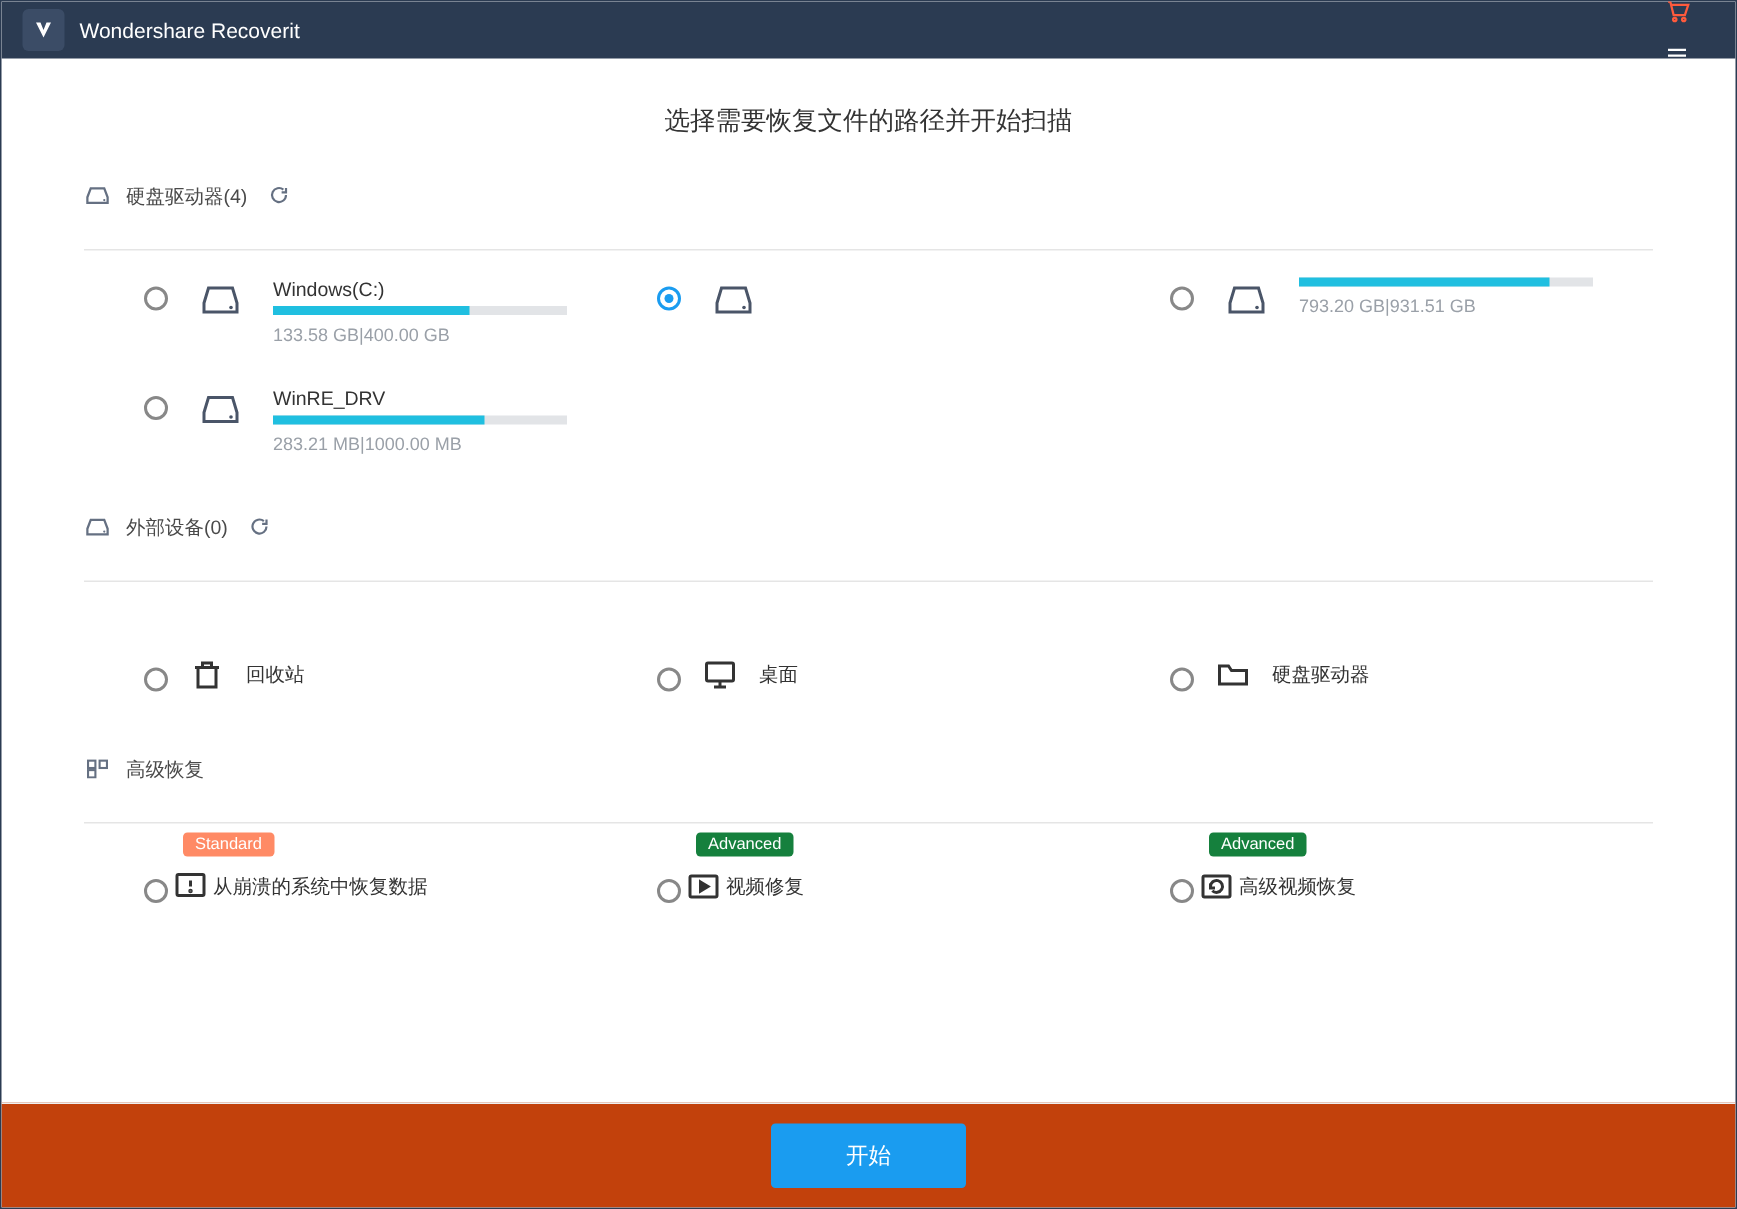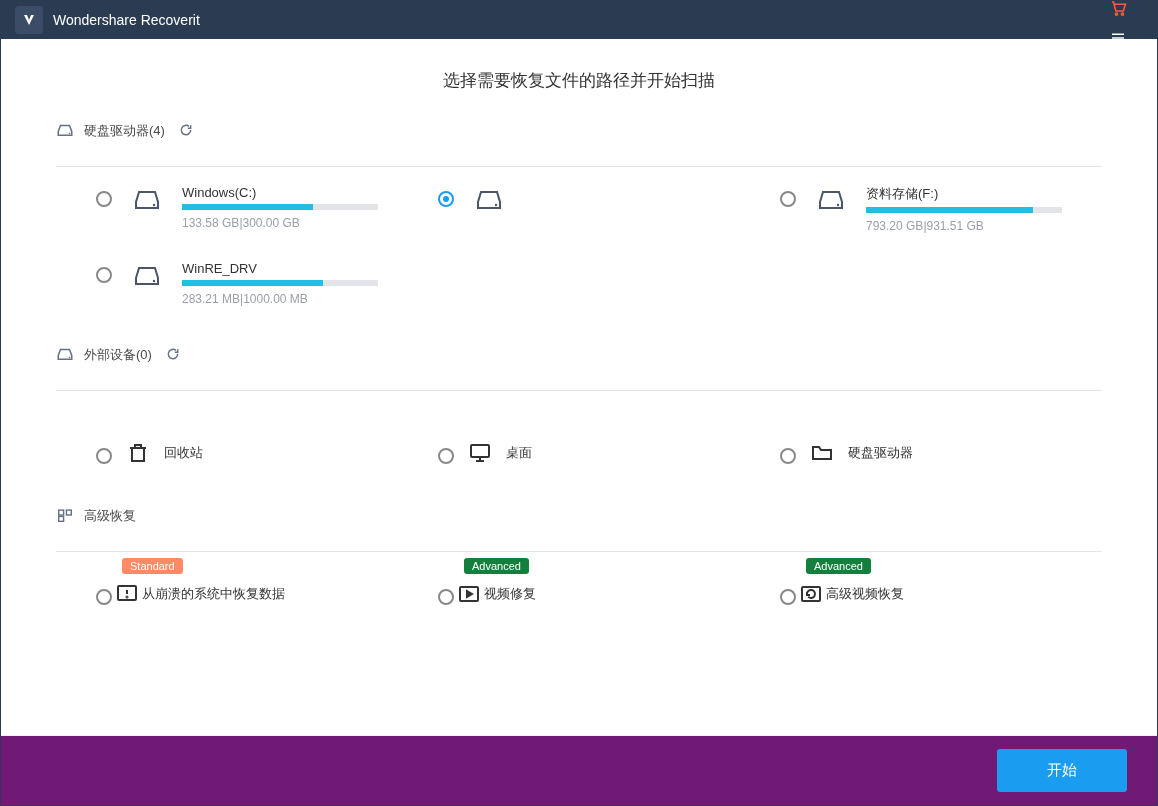--- a/index.html
+++ b/index.html
@@ -85,22 +85,22 @@
   .badge{
     position:absolute;top:-22px;left:26px;
     font-size:11px;padding:2px 8px;border-radius:3px;color:#fff;
   }
   .badge.std{background:#ff8a65;}
   .badge.adv{background:#15803d;}
   .adv-item{position:relative;display:flex;align-items:center;gap:1px;cursor:pointer;padding-top:0;}
   
   .footer{
     position:absolute;left:0;right:0;bottom:0;height:70px;
-    border-top:1px solid #eef0f2;display:flex;align-items:center;justify-content:flex-end;
-    padding:0 30px;background:#701a75;
+    border-top:1px solid #eef0f2;display:flex;align-items:center;justify-content:center;
+    padding:0 30px;background:#c2410c;
   }
   .start-btn{
     background:#1a9cf0;color:#fff;font-size:15px;border:none;border-radius:3px;
     padding:12px 50px;cursor:pointer;
   }
 </style>
 </head>
 <body>
 
 <div class="titlebar">
@@ -159,42 +159,41 @@
       <svg width="28" height="22" viewBox="0 0 28 22">
             <path d="M3 13 L6 3 H22 L25 13 V19 H3 Z" fill="none" stroke="currentColor" stroke-width="2"></path>
             <circle cx="21" cy="16" r="1.2" fill="currentColor"></circle>
           </svg>
     </div>
     <div class="dev-body">
       <div class="dev-label">Windows(C:)</div>
       <div class="bar">
             <div class="bar-fill" style="width:67%"></div>
           </div>
-      <div class="dev-size">133.58 GB|300.00 GB</div>
+      <div class="dev-size">133.58 GB|400.00 GB</div>
     </div>
       </div>
       <div class="item">
     <div class="radio selected"></div>
     <div class="dev-icon">
       <svg width="28" height="22" viewBox="0 0 28 22">
             <path d="M3 13 L6 3 H22 L25 13 V19 H3 Z" fill="none" stroke="currentColor" stroke-width="2"></path>
             <circle cx="21" cy="16" r="1.2" fill="currentColor"></circle>
           </svg>
     </div>
       </div>
       <div class="item">
     <div class="radio "></div>
     <div class="dev-icon">
       <svg width="28" height="22" viewBox="0 0 28 22">
             <path d="M3 13 L6 3 H22 L25 13 V19 H3 Z" fill="none" stroke="currentColor" stroke-width="2"></path>
             <circle cx="21" cy="16" r="1.2" fill="currentColor"></circle>
           </svg>
     </div>
     <div class="dev-body">
-      <div class="dev-label">资料存储(F:)</div>
       <div class="bar">
             <div class="bar-fill" style="width:85%"></div>
           </div>
       <div class="dev-size">793.20 GB|931.51 GB</div>
     </div>
       </div>
       <div class="item">
     <div class="radio "></div>
     <div class="dev-icon">
       <svg width="28" height="22" viewBox="0 0 28 22">

